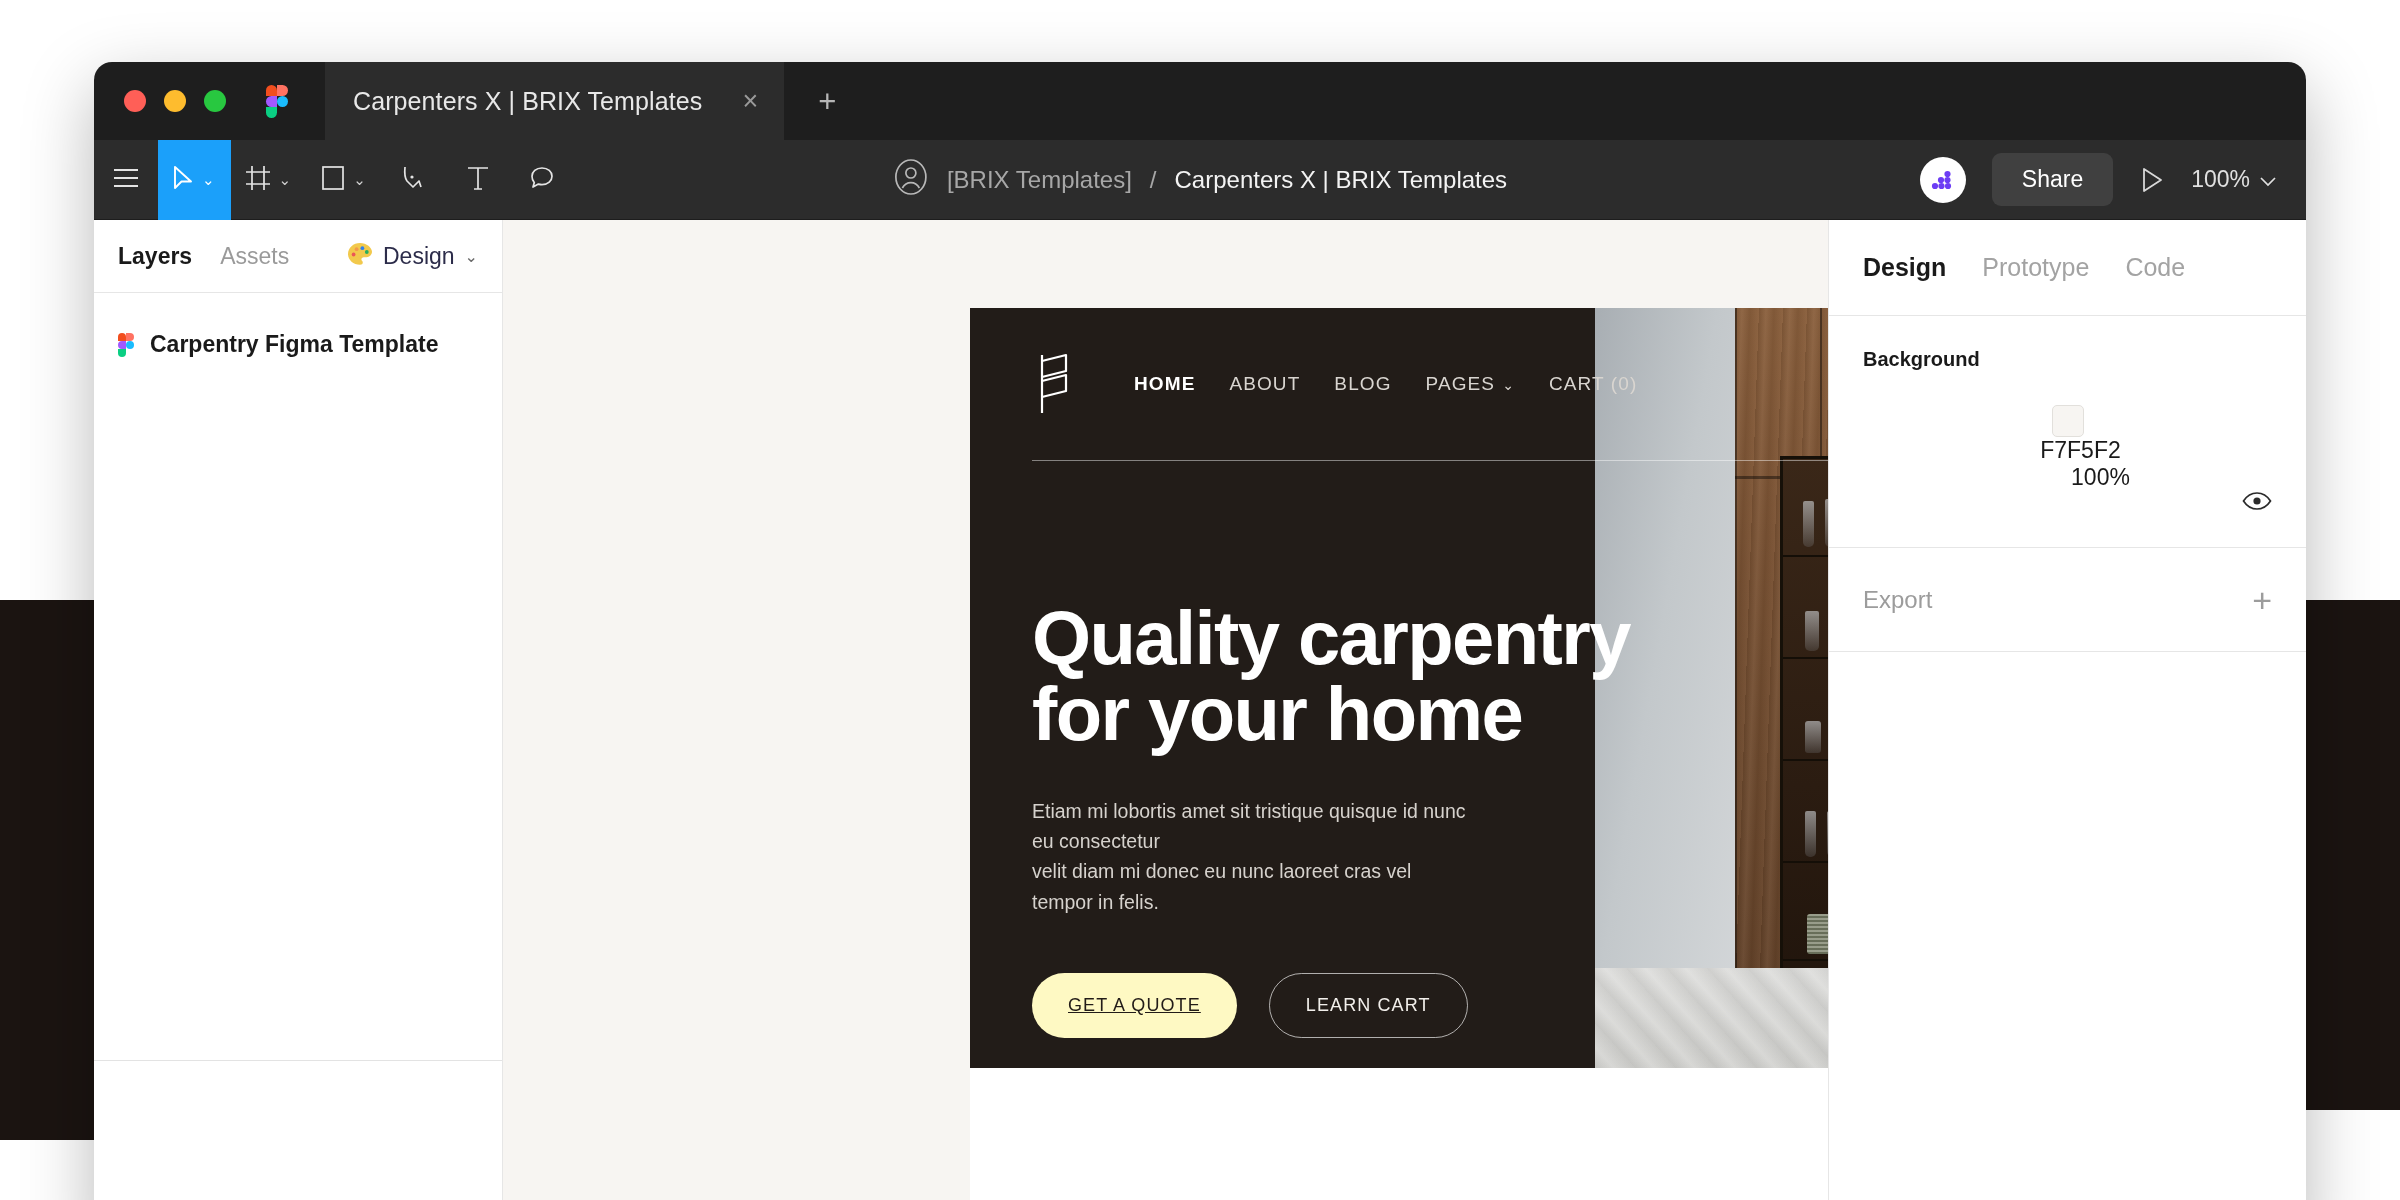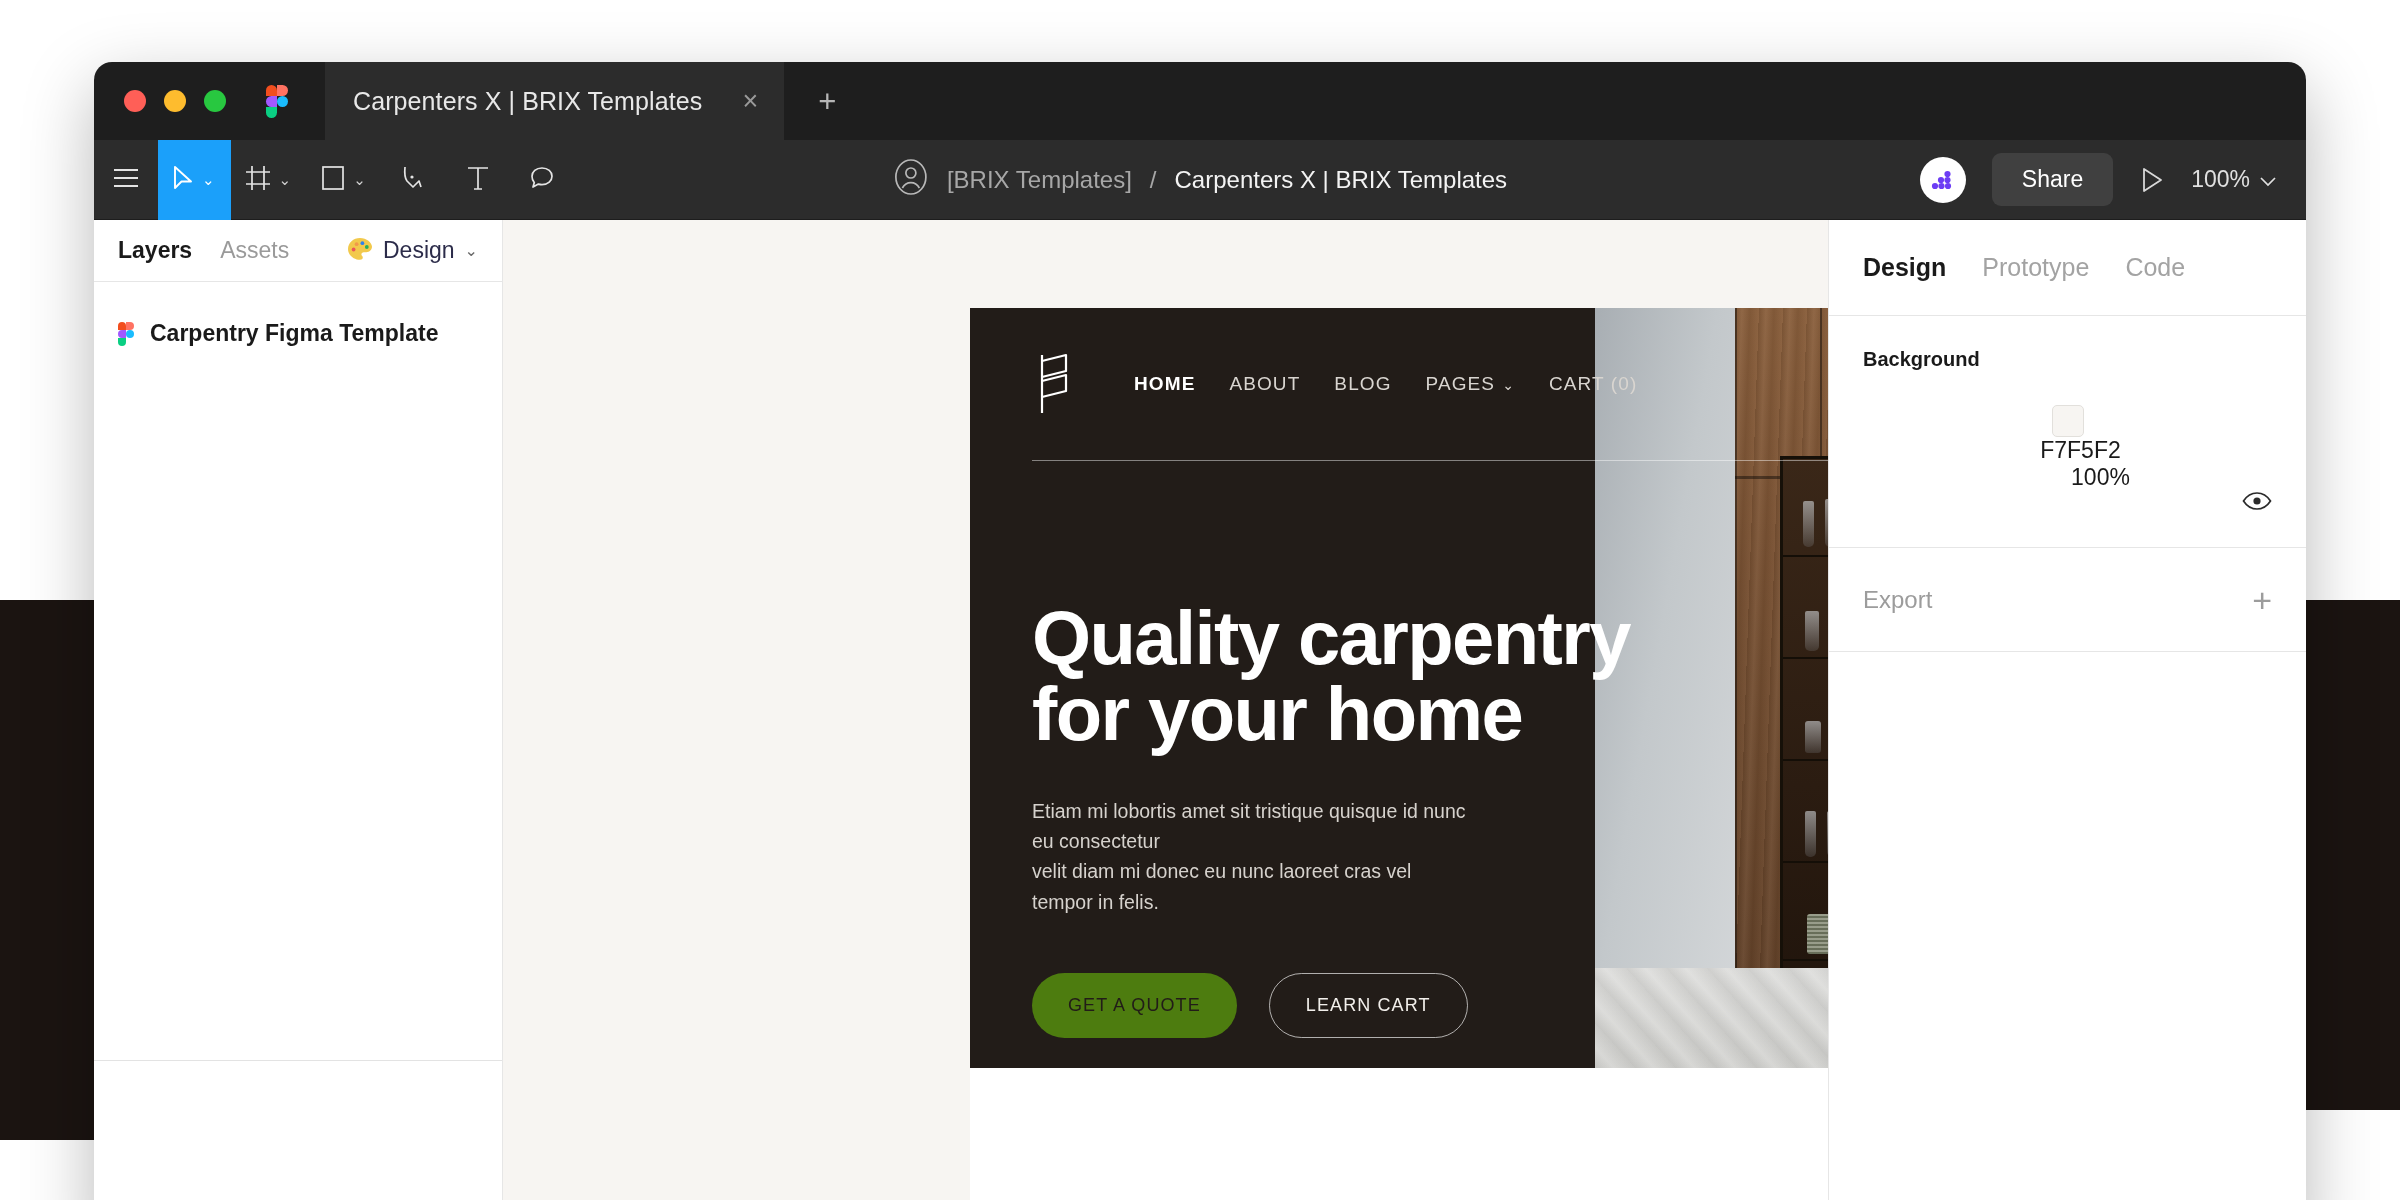--- a/index.html
+++ b/index.html
@@ -88,21 +88,21 @@
 
   
   .body-row { display:flex; height:calc(100% - 158px); }
 
   
   .left-panel {
     width:409px; background:#FFFFFF; border-right:1px solid #E6E6E6;
     display:flex; flex-direction:column; position:relative;
   }
   .lp-tabs {
-    height:62px; display:flex; align-items:center; padding:0 24px; gap:28px;
+    height:73px; display:flex; align-items:center; padding:0 24px; gap:28px;
     border-bottom:1px solid #E6E6E6;
   }
   .lp-tab { font-size:23px; color:#9A9A9A; cursor:pointer; }
   .lp-tab.active { color:#1A1A1A; font-weight:bold; }
   .lp-design { margin-left:auto; display:flex; align-items:center; gap:10px; cursor:pointer; }
   .lp-design-label { font-size:23px; color:#2C2C4A; }
   .lp-caret { font-size:16px; color:#6B6B6B; }
   .layer-list { padding-top:28px; }
   .layer-row { display:flex; align-items:center; gap:16px; padding:10px 24px; cursor:pointer; }
   .layer-mark { width:16px; height:24px; position:relative; flex:none; }
@@ -175,21 +175,21 @@
   .hero-h1 {
     color:#FFFFFF; font-size:76px; line-height:1.0; font-weight:bold; letter-spacing:-1.6px;
     white-space:pre-line;
   }
   .hero-sub { margin-top:44px; color:#D6D2CD; font-size:19.5px; line-height:1.55; white-space:pre-line; max-width:435px; }
   .hero-ctas { margin-top:56px; display:flex; gap:32px; }
   .btn-pill {
     border-radius:44px; font-size:18px; letter-spacing:1.1px; padding:21px 36px; cursor:pointer;
     border:none; font-family:inherit; white-space:nowrap;
   }
-  .btn-solid { background:#4d7c0f; color:#221C18; }
+  .btn-solid { background:#fef9c3; color:#221C18;text-decoration:underline; }
   .btn-outline { background:transparent; color:#F2EFEB; border:1.5px solid rgba(255,255,255,.65); }
 
   
   .right-panel { width:478px; background:#FFFFFF; border-left:1px solid #E6E6E6; }
   .rp-tabs { height:96px; display:flex; align-items:center; gap:36px; padding:0 34px; border-bottom:1px solid #E6E6E6; }
   .rp-tab { font-size:25px; color:#A3A3A3; cursor:pointer; }
   .rp-tab.active { color:#1A1A1A; font-weight:bold; }
   .rp-section { padding:32px 34px 36px; border-bottom:1px solid #E6E6E6; }
   .rp-section-title { font-size:20px; font-weight:bold; color:#1A1A1A; }
   .rp-fill-row { display:flex; align-items:center; margin-top:34px;flex-direction:column; }

